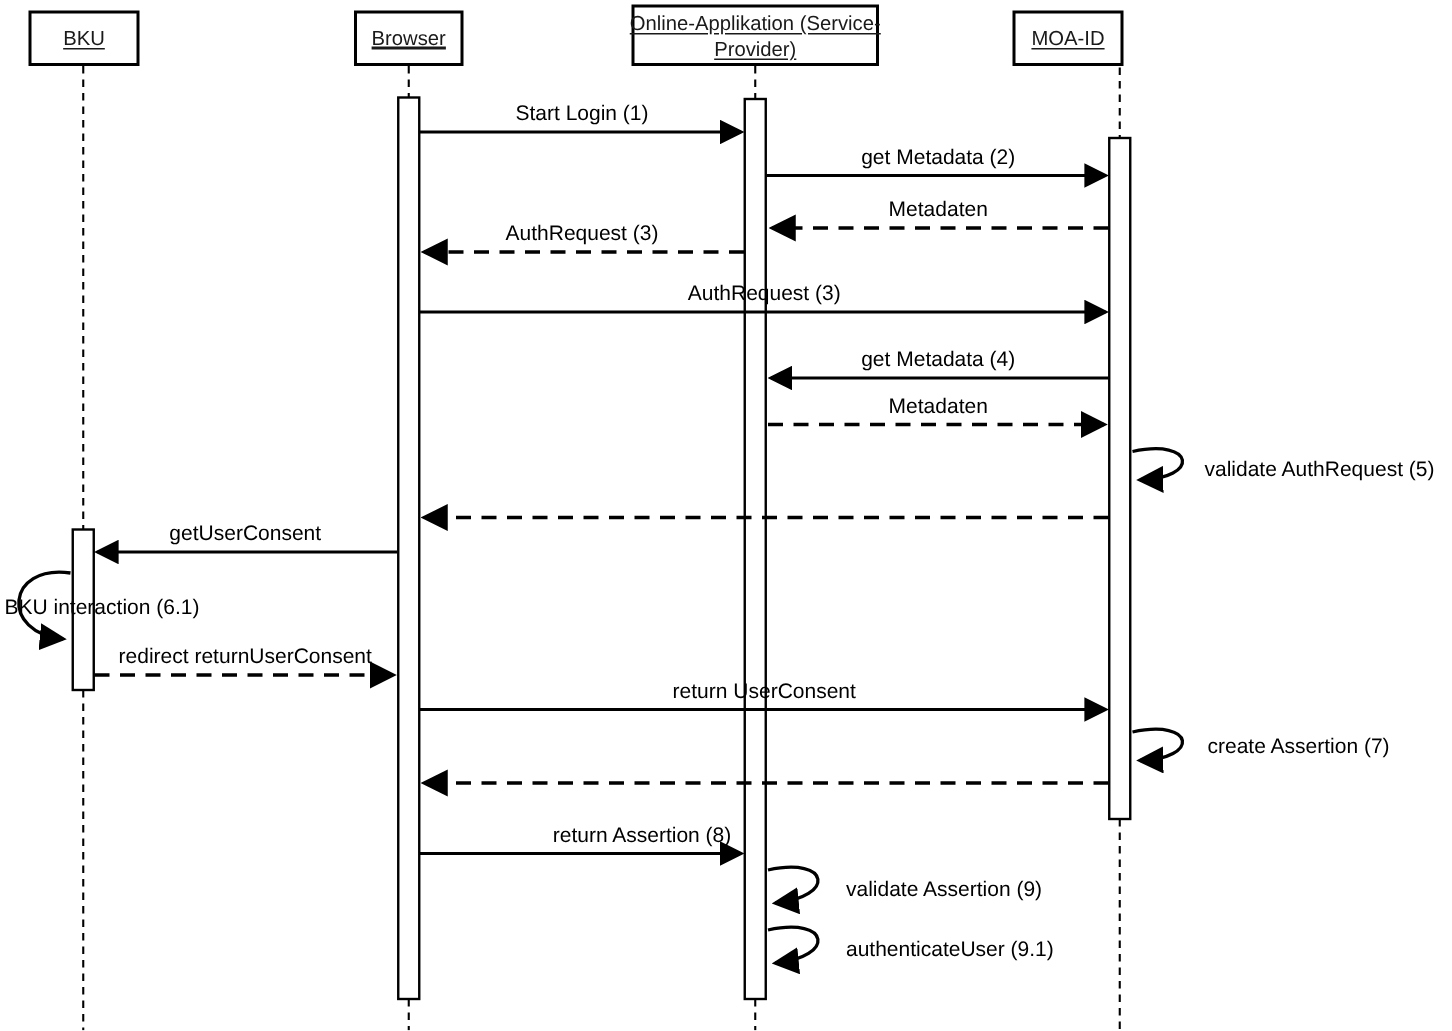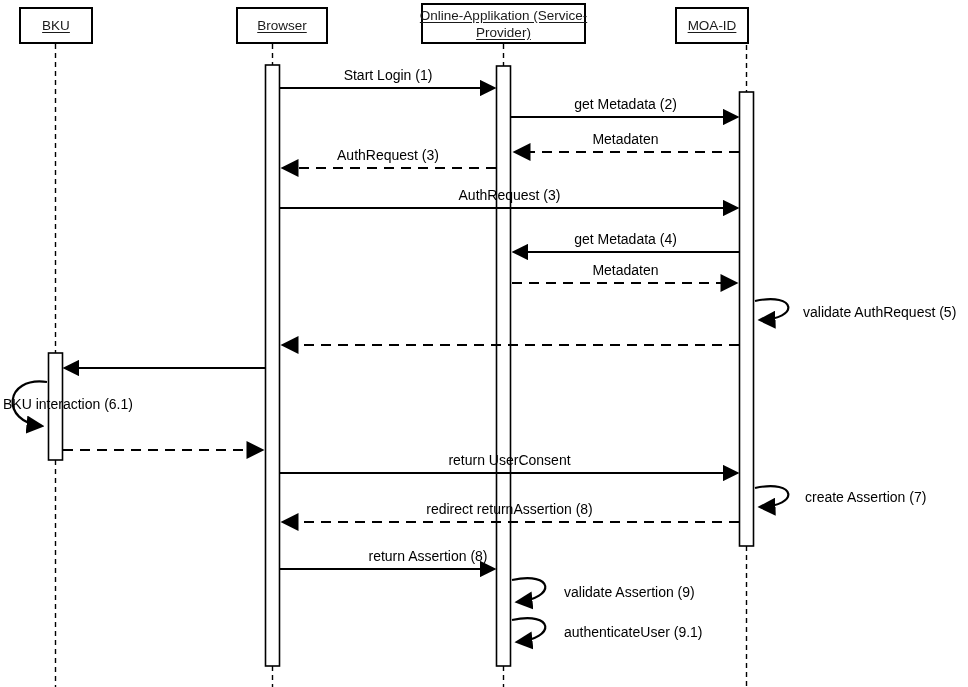--- a/index.html
+++ b/index.html
@@ -74,40 +74,41 @@
       <path d="M47 382 C 4 376, 0 422, 42 426" marker-end="url(#ah)"></path>
       <path d="M755 488 C 797 479, 800 506, 760 507" marker-end="url(#ah)"></path>
       <path d="M512 580 C 554 571, 557 598, 517 602" marker-end="url(#ah)"></path>
       <path d="M512 620 C 554 611, 557 638, 517 642" marker-end="url(#ah)"></path>
     </g>
   </svg>
 
   <div class="actor" style="left:19px; top:7px; width:74px; height:37px;">
     <span>BKU</span>
   </div>
-  <div class="actor" style="left:236px; top:7px; width:92px; height:37px;">
+  <div class="actor" style="left:236px; top:7px; width:73px; height:37px;text-decoration:underline;">
     <span>Browser</span>
   </div>
   <div class="actor" style="left:421px; top:3px; width:165px; height:41px;">
     <span>Online-Applikation (Service-</span>
     <span>Provider)</span>
   </div>
   <div class="actor" style="left:675px; top:7px; width:74px; height:37px;">
     <span>MOA-ID</span>
   </div>
 
   <div class="msg c" style="left:279px; top:67px;  width:218px;">Start Login (1)</div>
   <div class="msg c" style="left:511px; top:96px;  width:229px;">get Metadata (2)</div>
   <div class="msg c" style="left:511px; top:131px; width:229px;">Metadaten</div>
   <div class="msg c" style="left:279px; top:147px; width:218px;">AuthRequest (3)</div>
   <div class="msg c" style="left:279px; top:187px; width:461px;">AuthRequest (3)</div>
   <div class="msg c" style="left:511px; top:231px; width:229px;">get Metadata (4)</div>
   <div class="msg c" style="left:511px; top:262px; width:229px;">Metadaten</div>
   <div class="msg" style="left:803px; top:304px;">validate AuthRequest (5)</div>
+  <div class="msg c" style="left:62px;  top:347px; width:203px;">getUserConsent</div>
   <div class="msg" style="left:3px;  top:396px;">BKU interaction (6.1)</div>
+  <div class="msg c" style="left:62px;  top:429px; width:203px;">redirect returnUserConsent</div>
   <div class="msg c" style="left:279px; top:452px; width:461px;">return UserConsent</div>
   <div class="msg" style="left:805px; top:489px;">create Assertion (7)</div>
-  <div class="msg c" style="left:279px; top:501px; width:461px;">redirect returnAssertion (8)</div>
   <div class="msg c" style="left:279px; top:548px; width:218px;padding-left:40px;">return Assertion (8)</div>
   <div class="msg" style="left:564px; top:584px;">validate Assertion (9)</div>
   <div class="msg" style="left:564px; top:624px;">authenticateUser (9.1)</div>
 
 </div>
 
 </body></html>

